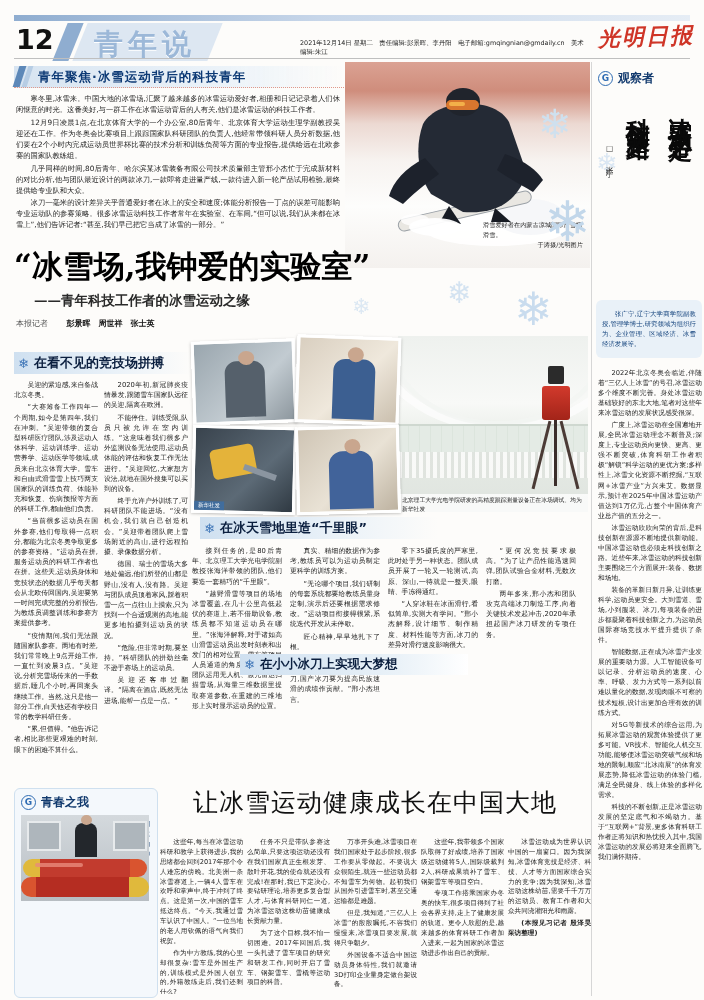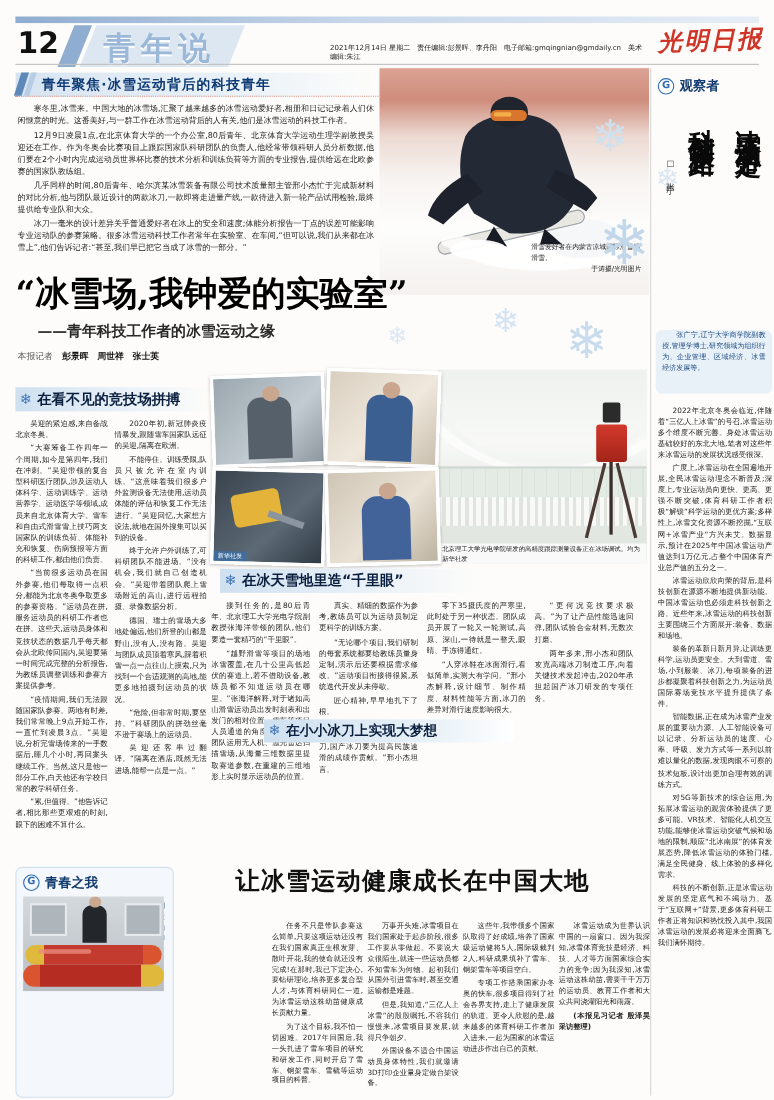--- a/index.html
+++ b/index.html
@@ -74,21 +74,21 @@
   <div class="flake" style="left:538px;top:104px;font-size:40px;color:#cfe0ee;">❄</div>
   <div class="flake" style="left:544px;top:194px;font-size:56px;color:#c2d7ea;">❄</div>
   <div class="flake" style="left:447px;top:278px;font-size:30px;color:#d4e3f1;">❄</div>
   <div class="flake" style="left:514px;top:286px;font-size:46px;color:#c9dcee;">❄</div>
   <div class="flake" style="left:352px;top:296px;font-size:22px;color:#dce8f3;">❄</div>
   <div class="flake" style="left:596px;top:150px;font-size:26px;color:#dbe7f3;">❄</div>
 
   <div class="abs serif" style="left:14px;top:246px;width:440px;font-size:31px;font-weight:bold;color:#000;white-space:nowrap;z-index:5;">“冰雪场,我钟爱的实验室”</div>
   <div class="abs serif" style="left:34px;top:292px;width:320px;font-size:13.5px;font-weight:bold;color:#2a2a2a;z-index:5;">——青年科技工作者的冰雪运动之缘</div>
   <div class="abs" style="left:16px;top:318px;font-size:8px;z-index:5;">
-    <span style="color:#555;margin-right:6px;">本报记者</span>
+    <span style="color:#555;margin-right:16px;">本报记者</span>
     <span style="font-weight:bold;color:#111;">彭景晖　周世祥　张士英</span>
   </div>
 
   <div class="abs sec-h" style="left:14px;top:352px;width:168px;">
     <span class="flake-ic">❄</span>
     <span>在看不见的竞技场拼搏</span>
   </div>
   <div class="abs body-txt" style="left:14px;top:380px;width:84px;height:402px;">
       <p>吴迎的紧迫感,来自备战北京冬奥。</p>
       <p>“大赛筹备工作四年一个周期,如今是第四年,我们在冲刺。”吴迎带领的复合型科研医疗团队,涉及运动人体科学、运动训练学、运动营养学、运动医学等领域,成员来自北京体育大学。雪车和自由式滑雪雪上技巧两支国家队的训练负荷、体能补充和恢复、伤病预报等方面的科研工作,都由他们负责。</p>
@@ -174,21 +174,21 @@
     <span>观察者</span>
   </div>
 
   <div class="abs" style="left:598px;top:96px;width:104px;height:196px;">
     <span class="vtxt serif" style="position:absolute;right:6px;top:2px;font-size:24px;font-weight:bold;color:#0a0a0a;letter-spacing:4px;">冰雪运动必走</span>
     <span class="vtxt serif" style="position:absolute;right:48px;top:2px;font-size:24px;font-weight:bold;color:#0a0a0a;letter-spacing:4px;">科技创新之路</span>
     <span class="vtxt" style="position:absolute;left:6px;top:48px;font-size:7.5px;color:#333;letter-spacing:2px;">□ 张广宁</span>
   </div>
 
   <div class="abs" style="left:596px;top:300px;width:106px;height:58px;background:#e9f1f8;border-radius:6px;">
-    <span class="caption" style="display:block;padding:0 6px;font-size:6.4px;color:#16457e;text-align:justify;text-indent:2em;">张广宁,辽宁大学商学院副教授,管理学博士,研究领域为组织行为、企业管理、区域经济、冰雪经济发展等。</span>
+    <span class="caption" style="display:block;padding:10px 6px;font-size:6.4px;color:#16457e;text-align:justify;text-indent:2em;">张广宁,辽宁大学商学院副教授,管理学博士,研究领域为组织行为、企业管理、区域经济、冰雪经济发展等。</span>
   </div>
 
   <div class="abs body-txt" style="left:598px;top:368px;width:104px;height:626px;font-size:6.7px;">
       <p>2022年北京冬奥会临近,伴随着“三亿人上冰雪”的号召,冰雪运动多个维度不断完善。身处冰雪运动基础较好的东北大地,笔者对这些年来冰雪运动的发展状况感受很深。</p>
       <p>广度上,冰雪运动在全国遍地开展,全民冰雪运动理念不断普及;深度上,专业运动员向更快、更高、更强不断突破,体育科研工作者积极“解锁”科学运动的更优方案;多样性上,冰雪文化资源不断挖掘,“互联网+冰雪产业”方兴未艾。数据显示,预计在2025年中国冰雪运动产值达到1万亿元,占整个中国体育产业总产值的五分之一。</p>
       <p>冰雪运动欣欣向荣的背后,是科技创新在源源不断地提供新动能。中国冰雪运动也必须走科技创新之路。近些年来,冰雪运动的科技创新主要围绕三个方面展开:装备、数据和场地。</p>
       <p>装备的革新日新月异,让训练更科学,运动员更安全。大到雪道、雪场,小到服装、冰刀,每项装备的进步都凝聚着科技创新之力,为运动员国际赛场竞技水平提升提供了条件。</p>
       <p>智能数据,正在成为冰雪产业发展的重要动力源。人工智能设备可以记录、分析运动员的速度、心率、呼吸、发力方式等一系列以前难以量化的数据,发现肉眼不可察的技术短板,设计出更加合理有效的训练方式。</p>
       <p>对5G等新技术的综合运用,为拓展冰雪运动的观赏体验提供了更多可能。VR技术、智能化人机交互功能,能够使冰雪运动突破气候和场地的限制,顺应“北冰南展”的体育发展态势,降低冰雪运动的体验门槛,满足全民健身、线上体验的多样化需求。</p>
       <p>科技的不断创新,正是冰雪运动发展的坚定底气和不竭动力。基于“互联网+”背景,更多体育科研工作者正将知识和热忱投入其中,我国冰雪运动的发展必将迎来全面腾飞,我们满怀期待。</p>
@@ -204,22 +204,26 @@
       <div style="position:absolute;left:92px;top:6px;width:30px;height:26px;background:#aeb6bc;border:2px solid #e7eaec;"></div>
       <div style="position:absolute;left:54px;top:8px;width:22px;height:34px;background:#23272c;border-radius:8px 8px 0 0;"></div>
       <div style="position:absolute;left:60px;top:0px;width:11px;height:10px;background:#caa78f;border-radius:50%;"></div>
       <div style="position:absolute;left:2px;top:44px;width:124px;height:18px;background:linear-gradient(90deg,#e0b93c 0 14%,#c23b2e 14% 86%,#d9542f 86%);border-radius:10px;"></div>
       <div style="position:absolute;left:0px;top:62px;width:128px;height:20px;background:linear-gradient(90deg,#d9542f 0 12%,#b52d22 12% 84%,#e0b93c 84%);border-radius:11px;"></div>
       <div style="position:absolute;left:14px;top:48px;width:48px;height:4px;background:#e88b7c;border-radius:3px;opacity:.8;"></div>
     </div>
     <span class="caption" style="display:block;padding:5px 7px;font-size:6.3px;color:#123c6e;text-align:justify;text-indent:2em;">袁晓毅,80后,教育学博士,北京体育大学副教授,曾执教冰雪运动多支国家队,培养多名运动健将、国际级裁判。率先在国内科普冬奥知识,填补多个项目制度规章、理论研究空白,为国产雪车“从无到有”贡献了智慧和方案。</span>
   </div>
 
-  <div class="abs serif" style="left:160px;top:786px;width:430px;text-align:center;font-size:22px;font-weight:bold;color:#111;letter-spacing:1px;">让冰雪运动健康成长在中国大地</div>
-
+  <div class="abs serif" style="left:160px;top:786px;width:430px;text-align:center;font-size:25px;font-weight:normal;color:#111;letter-spacing:1px;">让冰雪运动健康成长在中国大地</div>
+
+  <div class="abs body-txt" style="left:160px;top:838px;width:83px;height:156px;font-size:6.6px;">
+      <p>这些年,每当在冰雪运动科研和教学上获得进步,我的思绪都会回到2017年那个令人难忘的傍晚。北美洲一条冰雪赛道上,一辆4人雪车在欢呼和掌声中,终于冲到了终点。这是第一次,中国的雪车抵达终点。“今天,我通过雪车认识了中国人。”一位当地的老人用钦佩的语气向我们祝贺。</p>
+      <p>作为中方教练,我的心里却很复杂:雪车是外国生产的,训练模式是外国人创立的,外籍教练走后,我们还剩什么?</p>
+    </div>
   <div class="abs body-txt" style="left:247px;top:838px;width:83px;height:156px;font-size:6.6px;">
       <p>任务不只是带队参赛这么简单,只要这项运动还没有在我们国家真正生根发芽、散叶开花,我的使命就还没有完成!在那时,我已下定决心,要钻研理论,培养更多复合型人才,与体育科研同仁一道,为冰雪运动这株幼苗健康成长贡献力量。</p>
       <p>为了这个目标,我不怕一切困难。2017年回国后,我一头扎进了雪车项目的研究和研发工作,同时开启了雪车、钢架雪车、雪橇等运动项目的科普。</p>
     </div>
   <div class="abs body-txt" style="left:334px;top:838px;width:83px;height:156px;font-size:6.6px;">
       <p>万事开头难,冰雪项目在我们国家处于起步阶段,很多工作要从零做起。不要说大众很陌生,就连一些运动员都不知雪车为何物。起初我们从国外引进雪车时,甚至交通运输都是难题。</p>
       <p>但是,我知道,“三亿人上冰雪”的殷殷嘱托,不容我们慢慢来,冰雪项目要发展,就得只争朝夕。</p>
       <p>外国设备不适合中国运动员身体特性,我们就邀请3D打印企业量身定做台架设备。</p>
     </div>
   <div class="abs body-txt" style="left:421px;top:838px;width:83px;height:156px;font-size:6.6px;">

